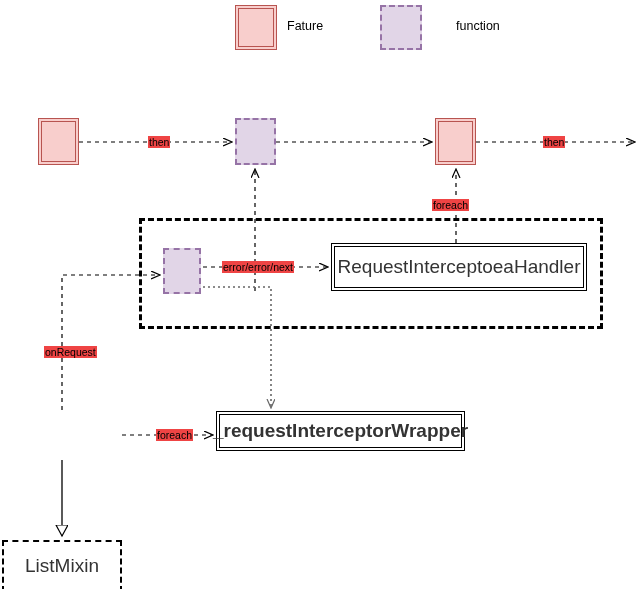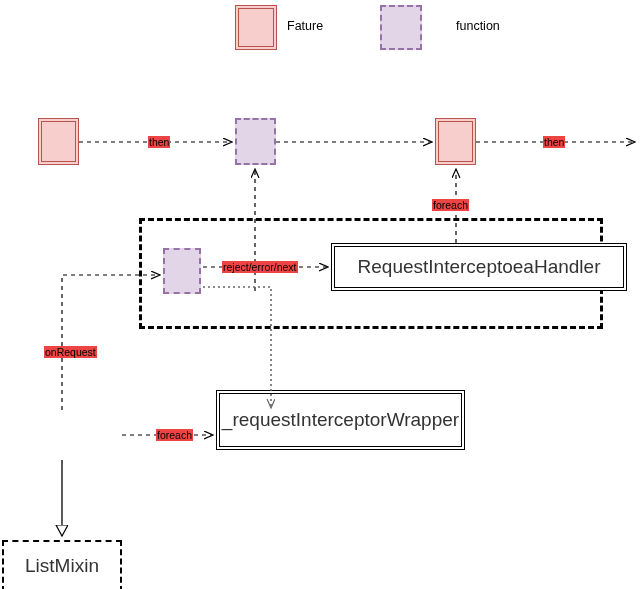--- a/index.html
+++ b/index.html
@@ -67,24 +67,24 @@
   <div class="container-dashed" style="left:139px;top:218px;width:464px;height:111px;"></div>
 
   <div class="node fature" style="left:38px;top:118px;width:41px;height:47px;"></div>
 
   <div class="node func" style="left:235px;top:118px;width:41px;height:47px;"></div>
 
   <div class="node fature" style="left:435px;top:118px;width:41px;height:47px;"></div>
 
   <div class="node func" style="left:163px;top:248px;width:38px;height:46px;"></div>
 
-  <div class="node clsbox" style="left:331px;top:243px;width:296px;height:48px;">RequestInterceptoeaHandler</div>
+  <div class="node clsbox" style="left:331px;top:243px;width:256px;height:48px;">RequestInterceptoeaHandler</div>
 
 
-  <div class="node clsbox" style="left:216px;top:390px;width:249px;height:60px;">_requestInterceptorWrapper</div>
+  <div class="node clsbox" style="left:216px;top:411px;width:249px;height:40px;font-weight:bold;">_requestInterceptorWrapper</div>
 
   <div class="node dashbox" style="left:2px;top:540px;width:120px;height:52px;">ListMixin</div>
 
   <svg class="layer" viewBox="0 0 640 589" xmlns="http://www.w3.org/2000/svg">
     <defs>
       <marker id="arrowOpen" markerWidth="10" markerHeight="10" refX="8" refY="4" orient="auto" markerUnits="userSpaceOnUse">
         <path d="M0,0 L9,4 L0,8" fill="none" stroke="#000" stroke-width="1.2"></path>
       </marker>
       <marker id="arrowOpenGray" markerWidth="10" markerHeight="10" refX="8" refY="4" orient="auto" markerUnits="userSpaceOnUse">
         <path d="M0,0 L9,4 L0,8" fill="none" stroke="#666" stroke-width="1.2"></path>
@@ -113,21 +113,21 @@
 
     <path d="M203,287 L271,287 L271,407" fill="none" stroke="#666" stroke-width="1.6" stroke-dasharray="2 3" marker-end="url(#arrowOpenGray)"></path>
 
     <path d="M62,460 L62,536" fill="none" stroke="#000" stroke-width="1.3" marker-end="url(#triHollow)"></path>
   </svg>
 
   <div class="edge-label" style="left:148px;top:136px;">then</div>
 
   <div class="edge-label" style="left:543px;top:136px;">then</div>
 
-  <div class="edge-label" style="left:222px;top:261px;">reject/error/next</div>
+  <div class="edge-label" style="left:222px;top:261px;">error/error/next</div>
 
   <div class="edge-label" style="left:432px;top:199px;">foreach</div>
 
   <div class="edge-label" style="left:44px;top:346px;">onRequest</div>
 
   <div class="edge-label" style="left:156px;top:429px;">foreach</div>
 
 </div>
 
 </body></html>

